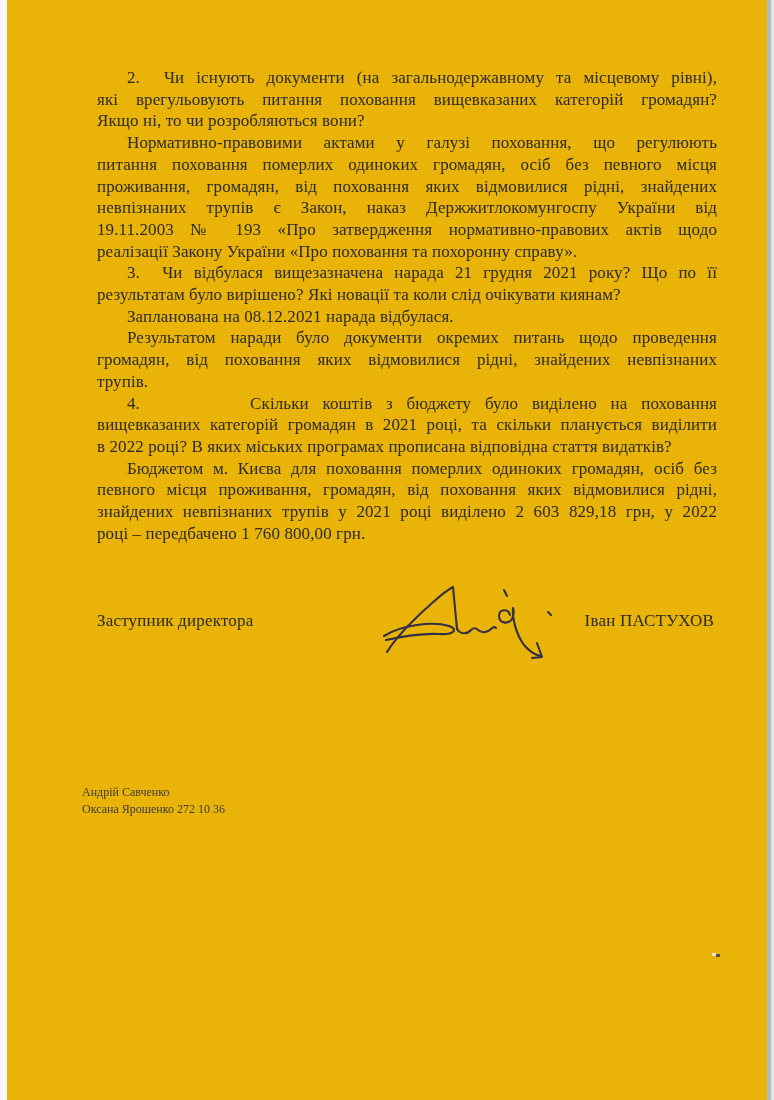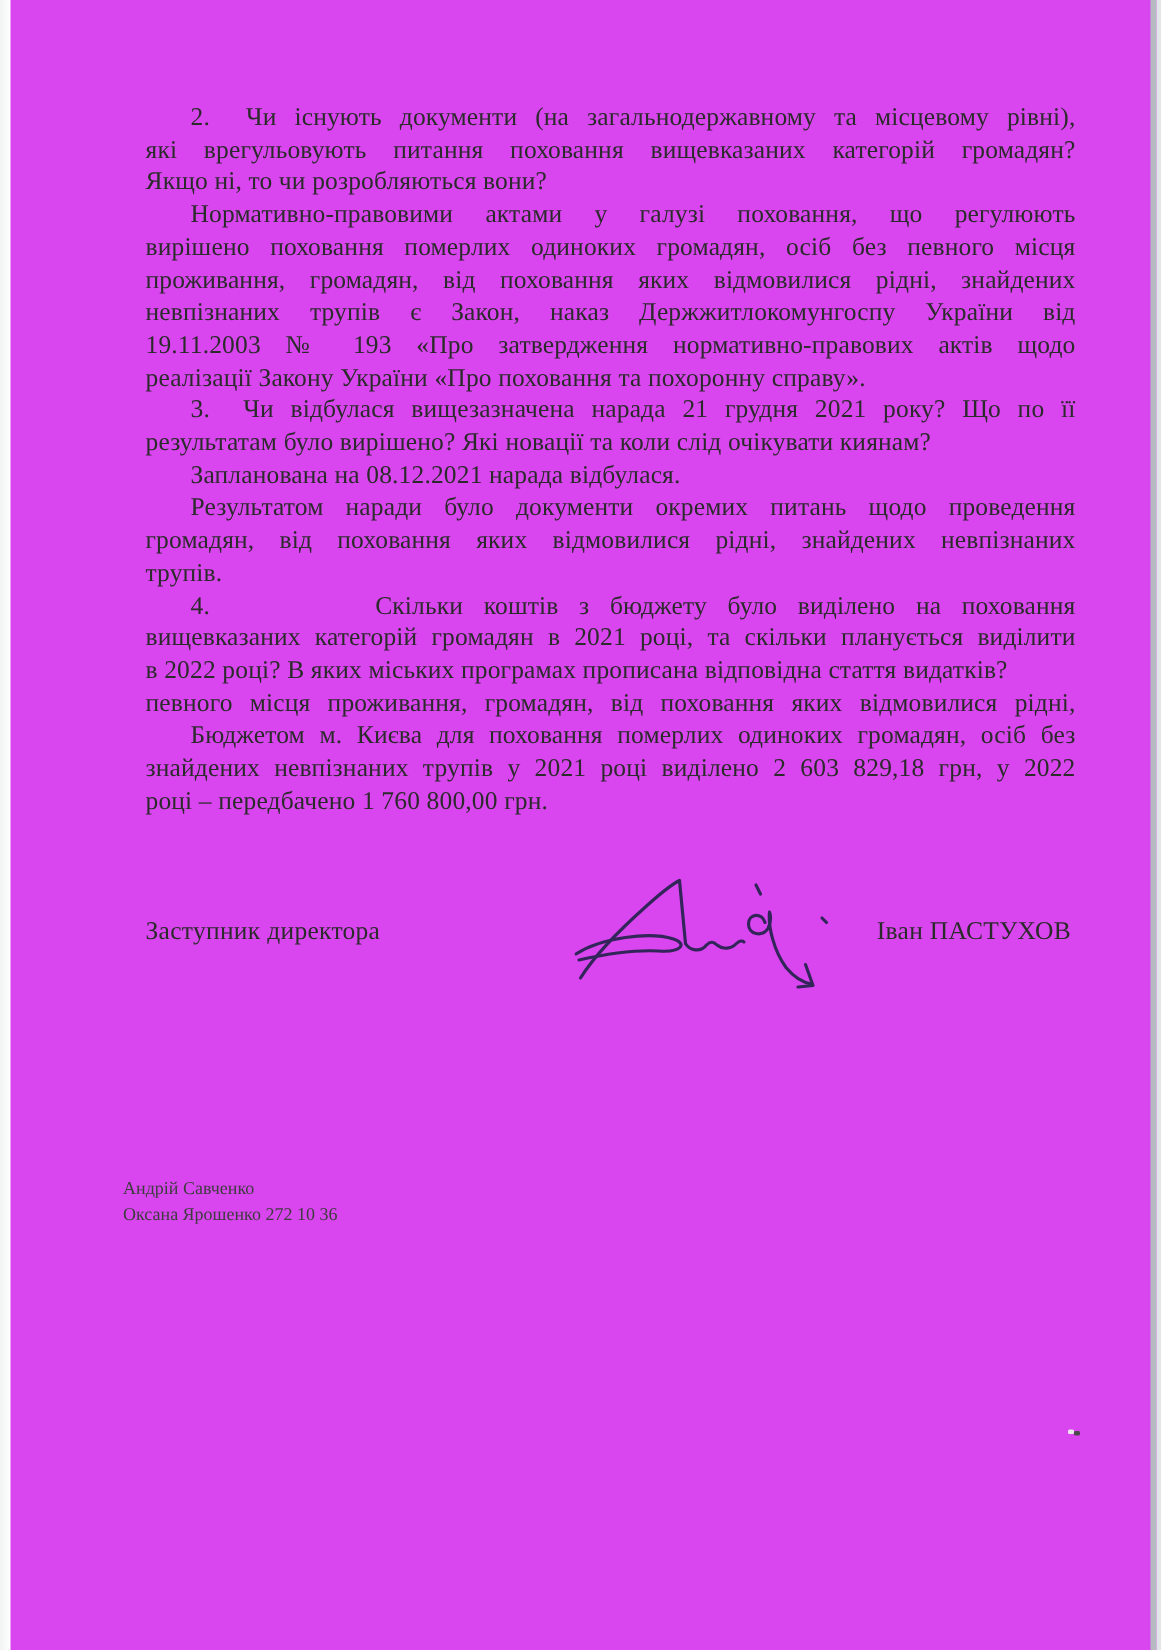--- a/index.html
+++ b/index.html
@@ -6,21 +6,21 @@
   html, body { width: 774px; height: 1100px; }
   body {
     font-family: "Liberation Serif", "DejaVu Serif", serif;
     background: #ffffff;
     position: relative;
     overflow: hidden;
   }
   .page {
     position: absolute;
     inset: 0;
-    background: #d946ef;
+    background: #eab308;
   }
   
   .left-shade {
     position: absolute;
     left: 0; top: 0;
     width: 7px; height: 1100px;
     background: linear-gradient(to right, #f2f3f4, #ffffff);
   }
   
   .edge-strip {
@@ -85,36 +85,36 @@
 
 <div class="page">
 
   <div class="left-shade"></div>
 
   <div class="text-block">
       <div class="line first">2.&nbsp; Чи існують документи (на загальнодержавному та місцевому рівні),</div>
       <div class="line">які врегульовують питання поховання вищевказаних категорій громадян?</div>
       <div class="line last">Якщо ні, то чи розробляються вони?</div>
       <div class="line first">Нормативно-правовими актами у галузі поховання, що регулюють</div>
-      <div class="line">вирішено поховання померлих одиноких громадян, осіб без певного місця</div>
+      <div class="line">питання поховання померлих одиноких громадян, осіб без певного місця</div>
       <div class="line">проживання, громадян, від поховання яких відмовилися рідні, знайдених</div>
       <div class="line">невпізнаних трупів є Закон, наказ Держжитлокомунгоспу України від</div>
       <div class="line">19.11.2003 № 193 «Про затвердження нормативно-правових актів щодо</div>
       <div class="line last">реалізації Закону України «Про поховання та похоронну справу».</div>
       <div class="line first">3.&nbsp; Чи відбулася вищезазначена нарада 21 грудня 2021 року? Що по її</div>
       <div class="line last">результатам було вирішено? Які новації та коли слід очікувати киянам?</div>
       <div class="line first last">Запланована на 08.12.2021 нарада відбулася.</div>
       <div class="line first">Результатом наради було документи окремих питань щодо проведення</div>
       <div class="line">громадян, від поховання яких відмовилися рідні, знайдених невпізнаних</div>
       <div class="line last">трупів.</div>
       <div class="line first">4.&nbsp;&nbsp;&nbsp;&nbsp;&nbsp;&nbsp;&nbsp; Скільки коштів з бюджету було виділено на поховання</div>
       <div class="line">вищевказаних категорій громадян в 2021 році, та скільки планується виділити</div>
       <div class="line last">в 2022 році? В яких міських програмах прописана відповідна стаття видатків?</div>
+      <div class="line first">Бюджетом м. Києва для поховання померлих одиноких громадян, осіб без</div>
       <div class="line">певного місця проживання, громадян, від поховання яких відмовилися рідні,</div>
-      <div class="line first">Бюджетом м. Києва для поховання померлих одиноких громадян, осіб без</div>
       <div class="line">знайдених невпізнаних трупів у 2021 році виділено 2 603 829,18 грн, у 2022</div>
       <div class="line last">році – передбачено 1 760 800,00 грн.</div>
     </div>
 
   <div class="sig-row">
     <span>Заступник директора</span>
     <span>Іван ПАСТУХОВ</span>
   </div>
 
   <svg class="sig-ink" viewBox="0 0 180 90" xmlns="http://www.w3.org/2000/svg">

